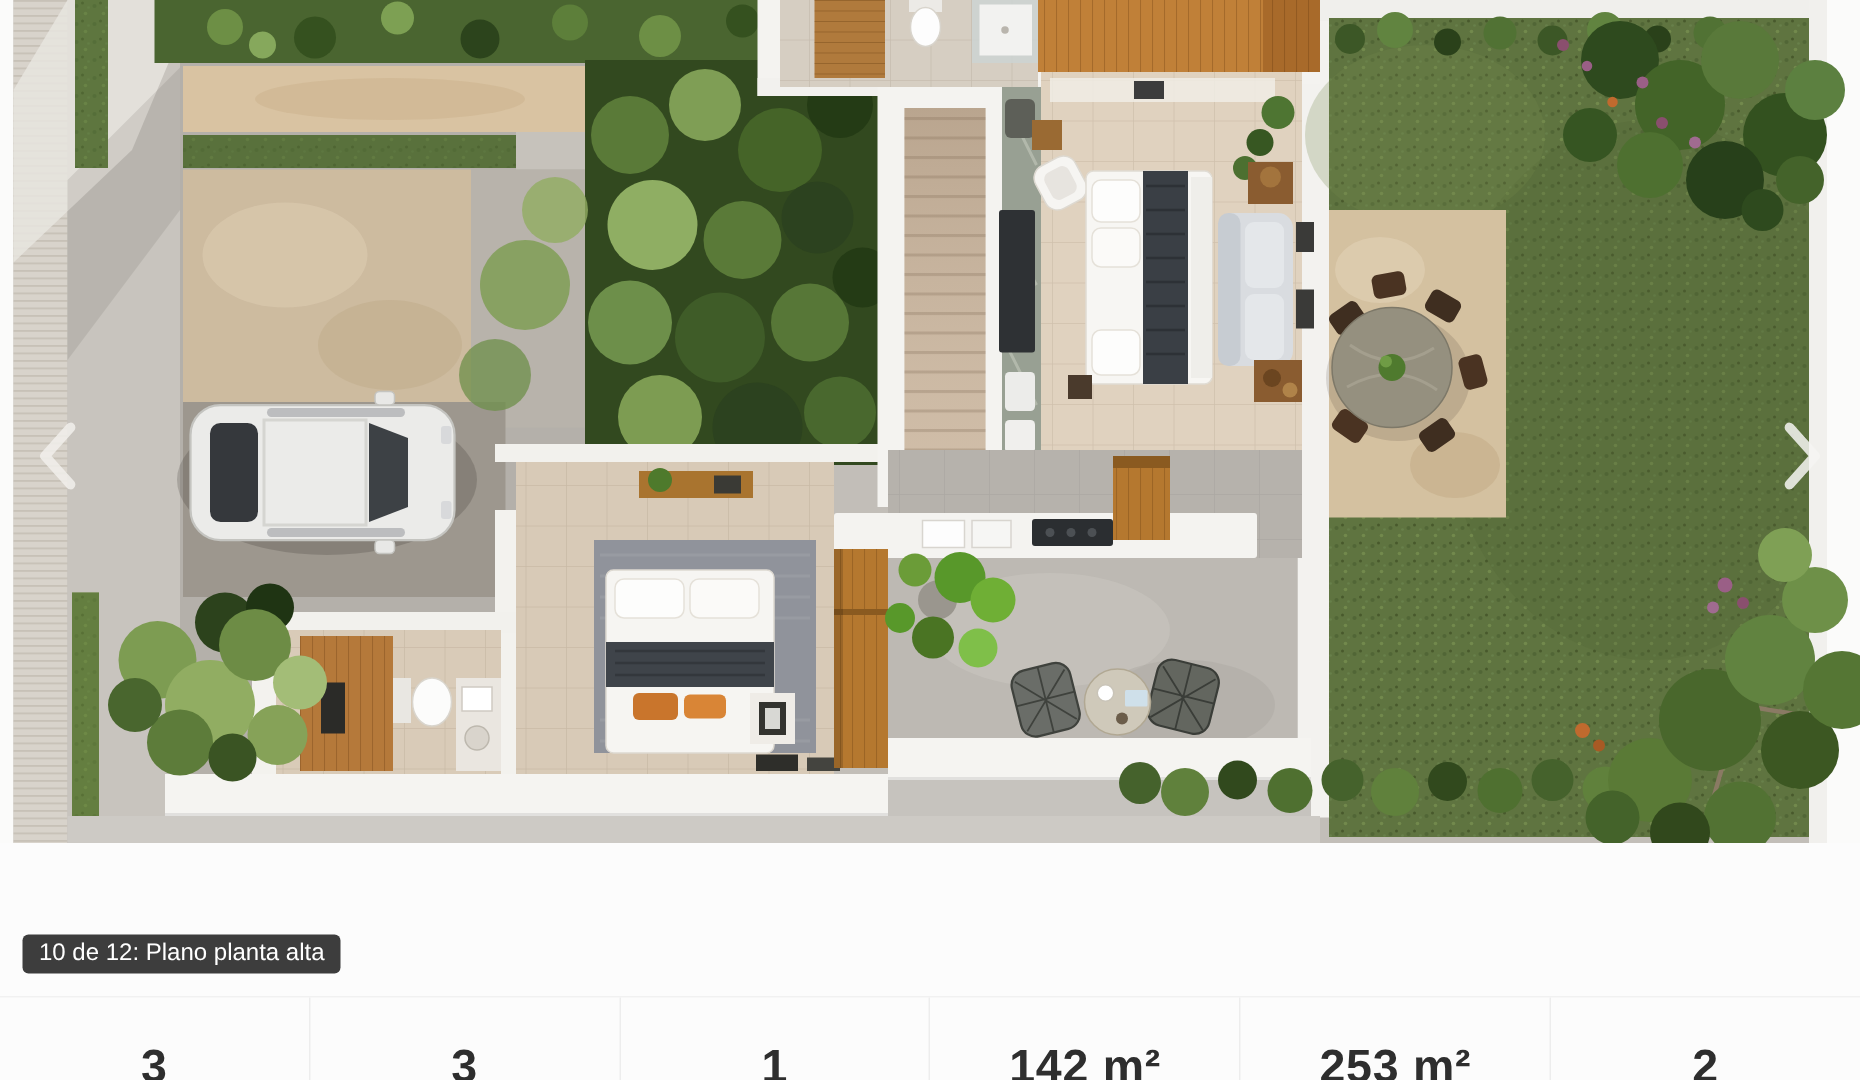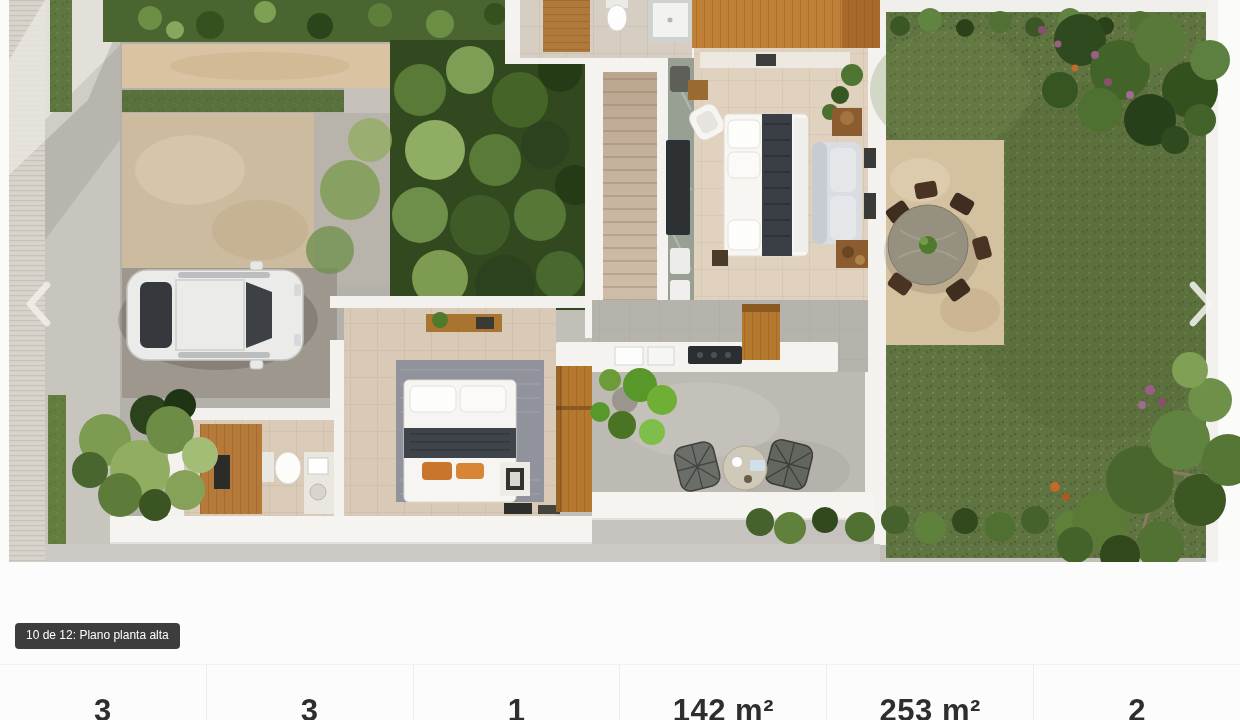--- a/index.html
+++ b/index.html
@@ -11,21 +11,21 @@
   .photo svg{display:block;}
   .nav-btn{
     position:absolute;top:272px;width:44px;height:64px;border:0;background:transparent;
     padding:0;cursor:pointer;display:flex;align-items:center;justify-content:center;
   }
   .nav-btn.prev{left:16px;}
   .nav-btn.next{right:16px;}
   .nav-btn svg{display:block;opacity:.85;}
   .caption-badge{
     position:absolute;left:15px;top:623px;
-    background:#3d3d3d;color:#ffffff;font-size:12px;line-height:17px;
+    background:#3d3d3d;color:#ffffff;font-size:16px;line-height:17px;
     padding:4px 11px 5px;border-radius:4px;white-space:nowrap;
   }
   .stats{
     position:absolute;left:0;top:664px;width:1240px;height:70px;
     display:flex;border-top:1px solid #f1f1f1;background:#fcfcfc;
   }
   .stat-cell{
     flex:1 1 0;display:flex;justify-content:center;align-items:flex-end;height:61px;
   }
   .stat-cell + .stat-cell{border-left:1px solid #ededed;}

